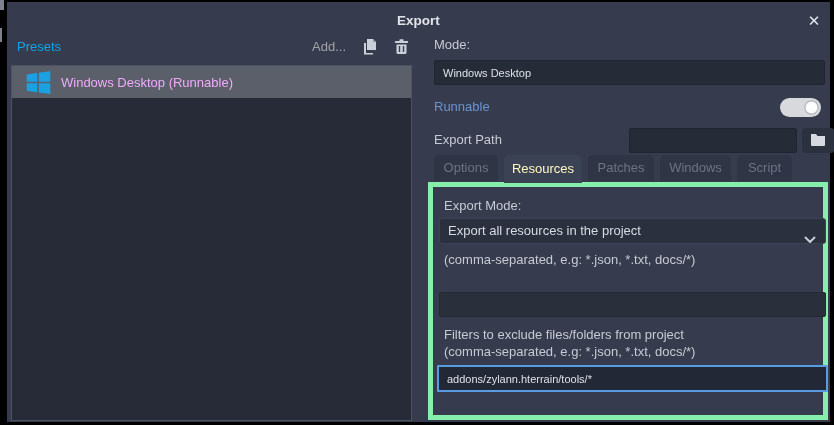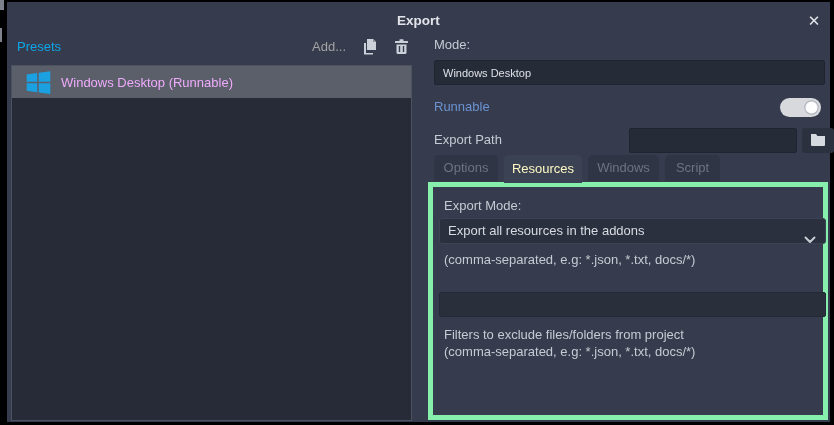--- a/index.html
+++ b/index.html
@@ -177,40 +177,42 @@
       <span>
         <svg width="16" height="14" viewBox="0 0 16 14">
           <path d="M1 2 h5 l1.5 2 H15 v9 a1 1 0 0 1 -1 1 H2 a1 1 0 0 1 -1 -1 z" fill="#d6d9df"></path>
         </svg>
       </span>
     </div>
 
     <div class="tab-strip">
       <div class="tab" style="width:64px">Options</div>
       <div class="tab active" style="width:78px">Resources</div>
+      <div class="tab" style="width:66px">Patches</div>
       <div class="tab" style="width:71px">Windows</div>
       <div class="tab" style="width:55px">Script</div>
     </div>
 
     <div class="tab-panel">
       <div class="panel-label export-mode-label">Export Mode:</div>
 
       <div class="select-box">
-        <span>Export all resources in the addons</span>
+        <span>Export all resources in the project</span>
         <span class="chev">
           <svg width="12" height="8" viewBox="0 0 12 8">
             <polyline points="1.5,1.5 6,6 10.5,1.5" fill="none" stroke="#c9ccd4" stroke-width="2" stroke-linecap="round" stroke-linejoin="round"></polyline>
           </svg>
         </span>
       </div>
 
       <div class="panel-label filter1-label">
         <div>(comma-separated, e.g: *.json, *.txt, docs/*)</div>
       </div>
       <input class="gd-input filter1-input" value="" style="">
 
       <div class="panel-label filter2-label">
         <div>Filters to exclude files/folders from project</div>
         <div>(comma-separated, e.g: *.json, *.txt, docs/*)</div>
       </div>
+      <input class="gd-input filter2-input" value="addons/zylann.hterrain/tools/*" style="">
     </div>
   </div>
 </div>
 
 </body></html>

